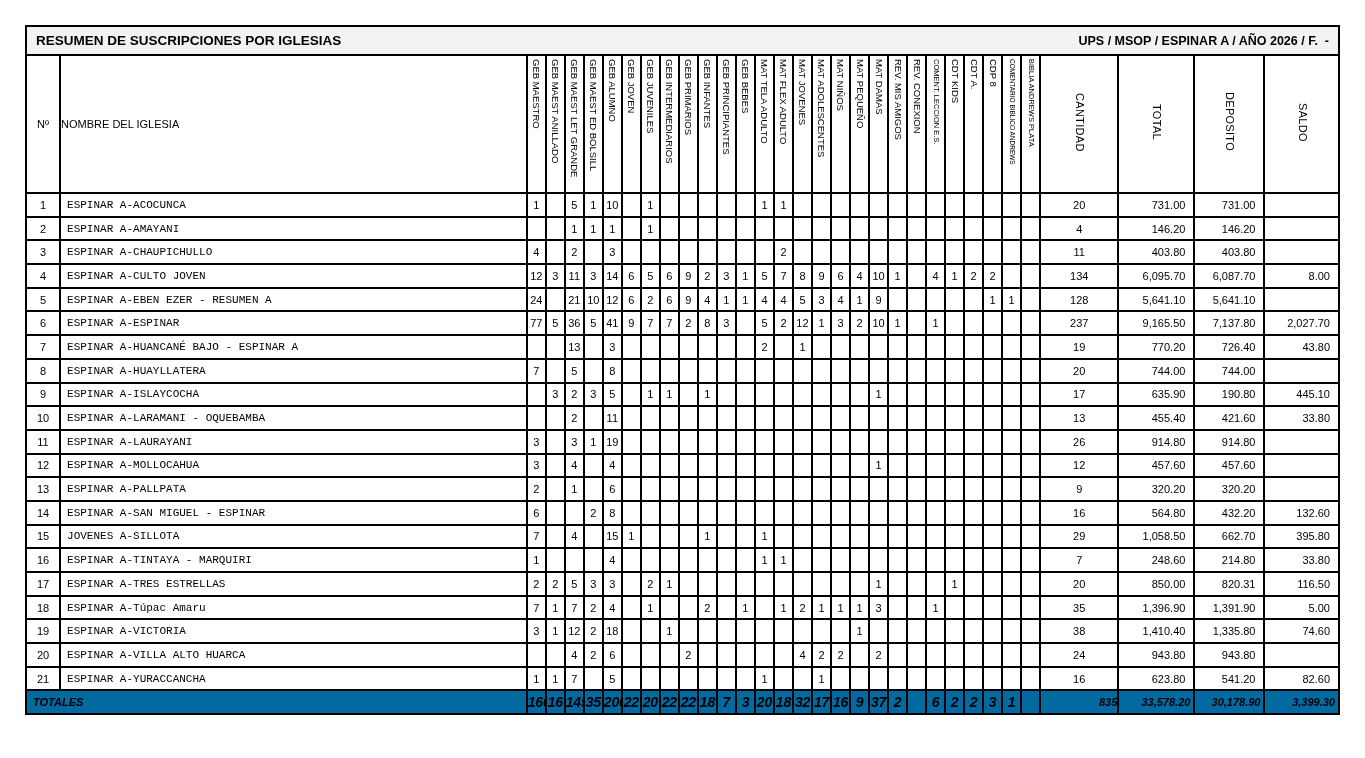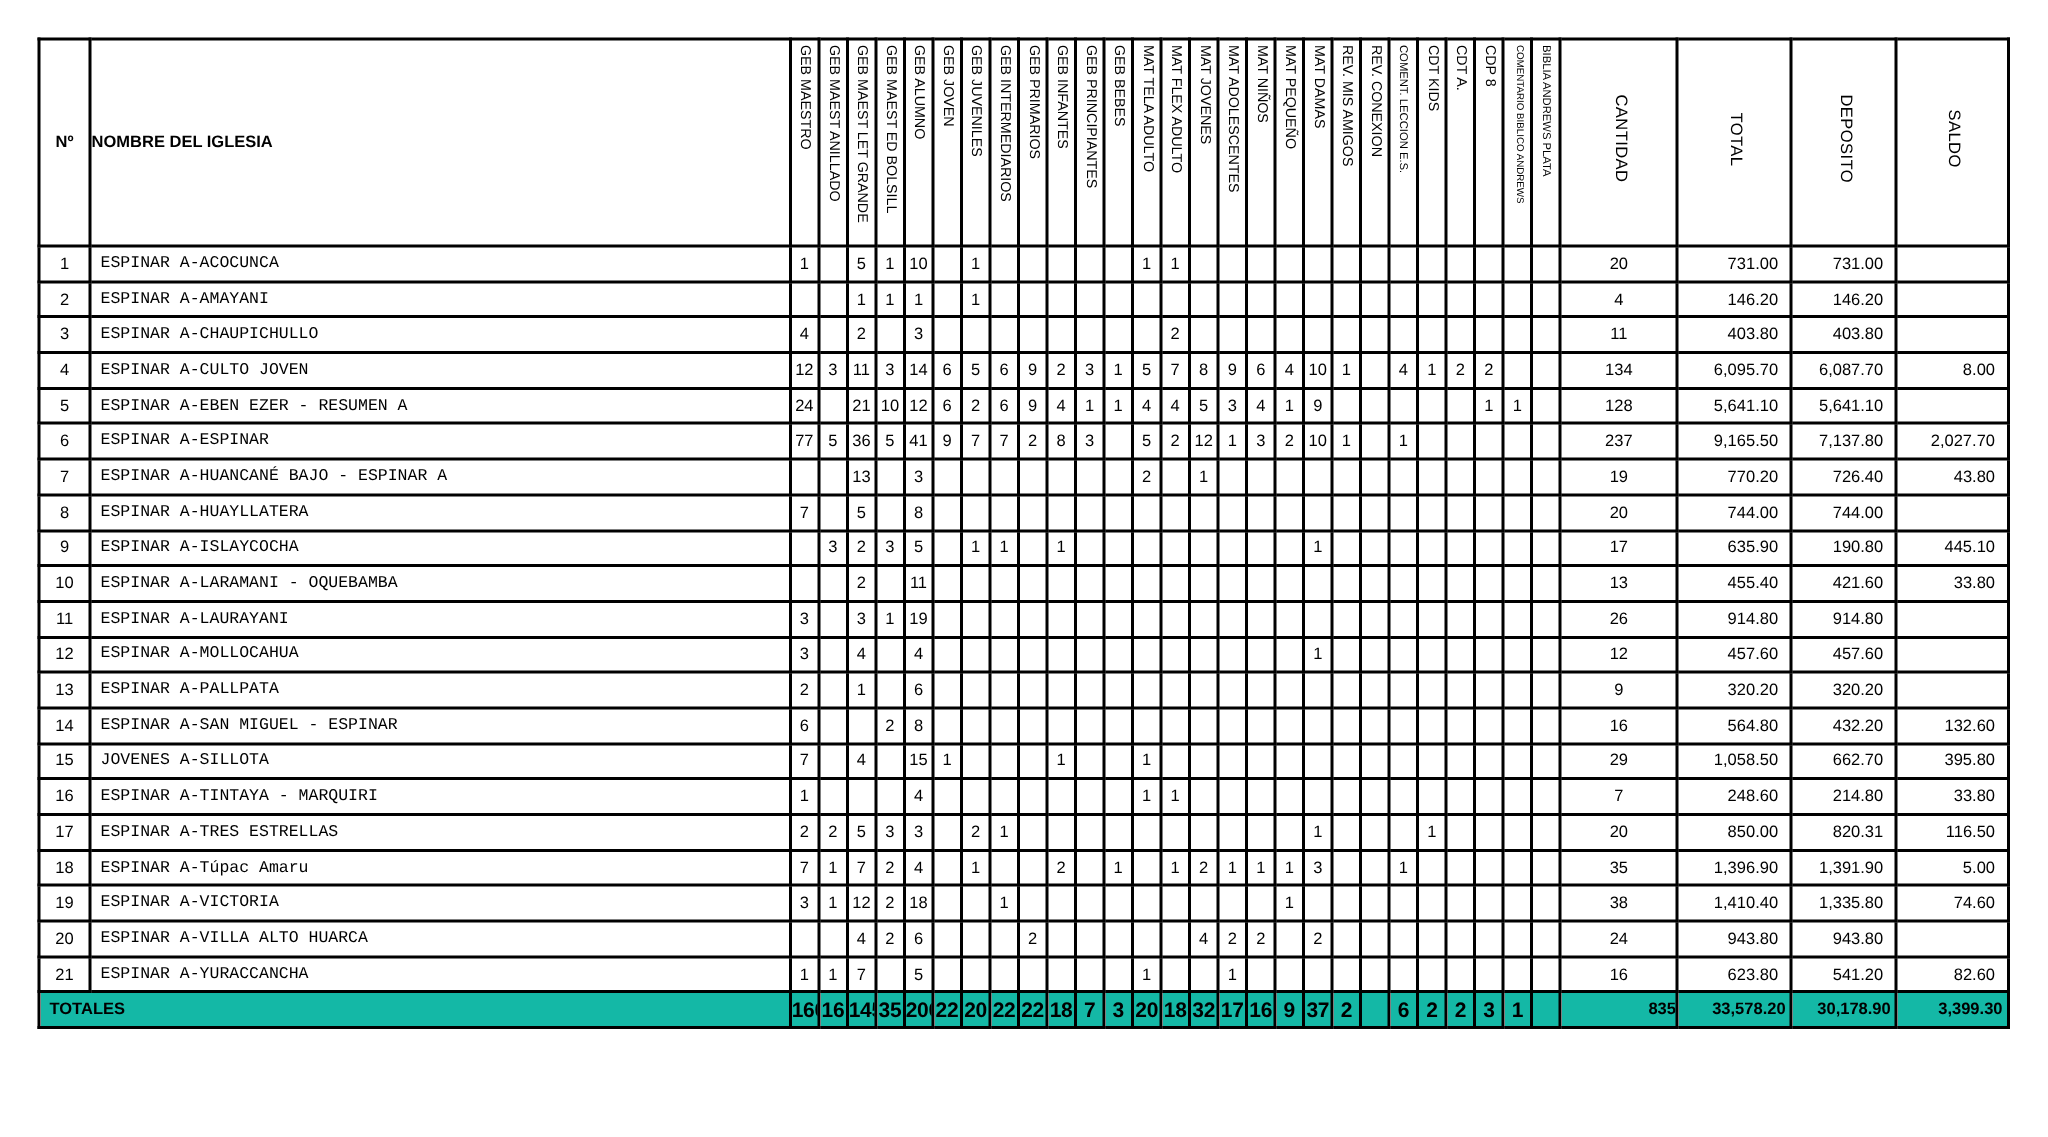--- a/index.html
+++ b/index.html
@@ -11,41 +11,45 @@
   table{border-collapse:collapse;table-layout:fixed;width:1315px;}
   th,td{border:2px solid #000;padding:0;overflow:hidden;}
   col.col-num{width:34px}
   col.col-name{width:466px}
   col.col-v{width:19px}
   col.col-cant{width:78px}
   col.col-total{width:76px}
   col.col-dep{width:70px}
   col.col-saldo{width:74px}
   thead th{height:136px;background:#fff;}
-  th.h{font-size:11px;font-weight:bold;vertical-align:middle;}
+  th.h{font-size:11px;font-weight:normal;vertical-align:middle;}
   th.h.name{text-align:left;padding-left:0;}
   th.rot{vertical-align:top;text-align:center;font-weight:normal;}
   th.rot div{display:inline-block;writing-mode:vertical-rl;font-size:9.5px;line-height:1.05;padding-top:3px;white-space:nowrap;}
   th.rot.sm div{font-size:7.5px;}
   th.rot.xs div{font-size:6.5px;}
   th.moneyh{vertical-align:middle;}
   th.moneyh div{font-size:11px;padding-top:0;letter-spacing:0.3px;}
   tbody td{height:21.7px;font-size:11px;text-align:center;background:#fff;}
   td.namec{text-align:left;padding-left:6px;white-space:nowrap;font-family:Liberation Mono, monospace;}
   td.moneyc{text-align:right;padding-right:8px;}
-  tfoot td{height:22px;background:#14b8a6;font-weight:bold;font-size:11px;}
+  tfoot td{height:22px;background:#0369a1;font-weight:bold;font-size:11px;font-style:italic;}
   tfoot td.vt{font-size:14px;text-align:center;letter-spacing:-0.2px;}
   tfoot td.lbl{text-align:left;padding-left:6px;}
   tfoot td.moneyc{text-align:right;padding-right:3px;}
   tfoot td.cantc{text-align:right;}
 </style>
 </head>
 <body>
 
 <div class="page">
+  <div class="titlebar">
+    <span>RESUMEN DE SUSCRIPCIONES POR IGLESIAS</span>
+    <span class="meta">UPS / MSOP / ESPINAR A / AÑO 2026 / F.  -</span>
+  </div>
   <table id="report-table">
       <colgroup>
         <col class="col-num">
         <col class="col-name">
         <col class="col-v">
         <col class="col-v">
         <col class="col-v">
         <col class="col-v">
         <col class="col-v">
         <col class="col-v">

